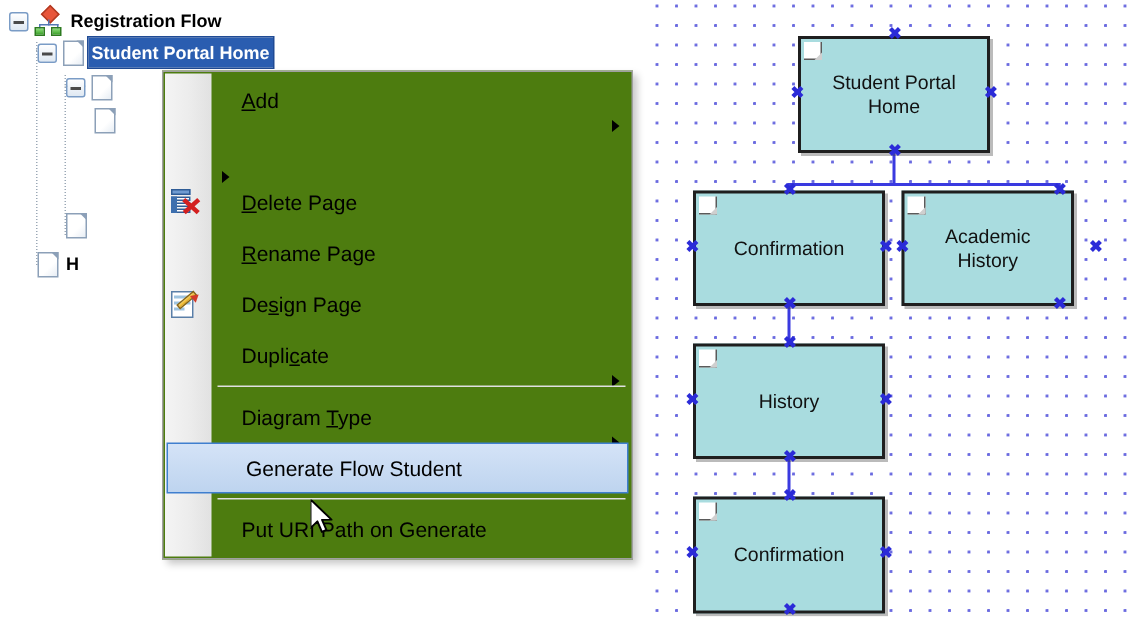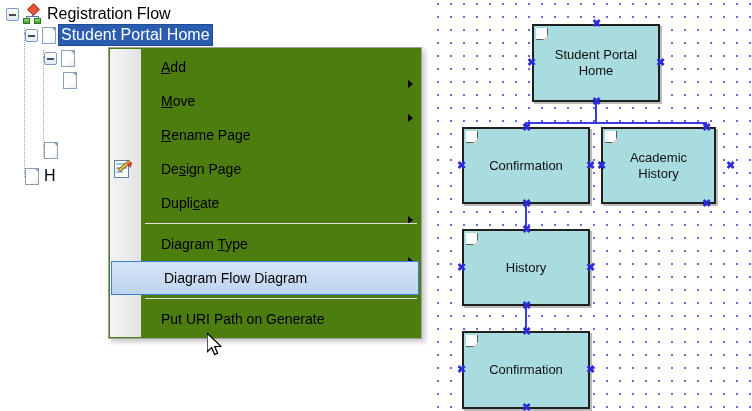--- a/index.html
+++ b/index.html
@@ -24,24 +24,25 @@
     overflow: hidden;
   }
   .tree-node {
     position: absolute;
     display: flex;
     align-items: center;
     height: 20px;
     white-space: nowrap;
   }
   .tree-label {
-    font-size: 16px;
+    font-size: 12px;
     color: #000000;
     line-height: 20px;
     padding: 0 2px;
+    font-weight: bold;
   }
   .tree-label.selected {
     background: #2a5db0;
     color: #ffffff;
     outline: 1px solid #1f4a94;
   }
 
   
   .expander {
     width: 13px; height: 13px;
@@ -423,24 +424,38 @@
   <div class="gutter"></div>
 
   <div class="menu-item">
     <div class="mi-icon"></div>
     <div class="mi-label"><u>A</u>dd</div>
     <div class="mi-arrow"></div>
   </div>
 
   <div class="menu-item">
     <div class="mi-icon"></div>
-    <div class="mi-label"><u>M</u>ove</div>
     <div class="mi-arrow"></div>
   </div>
 
+  <div class="menu-item">
+    <div class="mi-icon">
+      <div class="ico-delete">
+        <div class="hdr"></div>
+          <div class="row r1"></div>
+          <div class="row r2"></div>
+          <div class="row r3"></div>
+        <div class="sidebar"></div>
+          <div class="x1"></div>
+          <div class="x2"></div>
+      </div>
+    </div>
+    <div class="mi-label"><u>D</u>elete Page</div>
+    <div class="mi-arrow" style="visibility:hidden"></div>
+  </div>
 
   <div class="menu-item">
     <div class="mi-icon"></div>
     <div class="mi-label"><u>R</u>ename Page</div>
     <div class="mi-arrow" style="visibility:hidden"></div>
   </div>
 
   <div class="menu-item">
     <div class="mi-icon">
       <div class="ico-design">
@@ -465,21 +480,21 @@
   <div class="menu-sep"></div>
 
   <div class="menu-item">
     <div class="mi-icon"></div>
     <div class="mi-label">Diagram <u>T</u>ype</div>
     <div class="mi-arrow"></div>
   </div>
 
   <div class="menu-item highlighted">
     <div class="mi-icon"></div>
-    <div class="mi-label">Diagram Flow Diagram</div>
+    <div class="mi-label">Generate Flow Student</div>
     <div class="mi-arrow" style="visibility:hidden"></div>
   </div>
 
   <div class="menu-sep"></div>
 
   <div class="menu-item">
     <div class="mi-icon"></div>
     <div class="mi-label">Put URI Path on Generate</div>
     <div class="mi-arrow" style="visibility:hidden"></div>
   </div>

